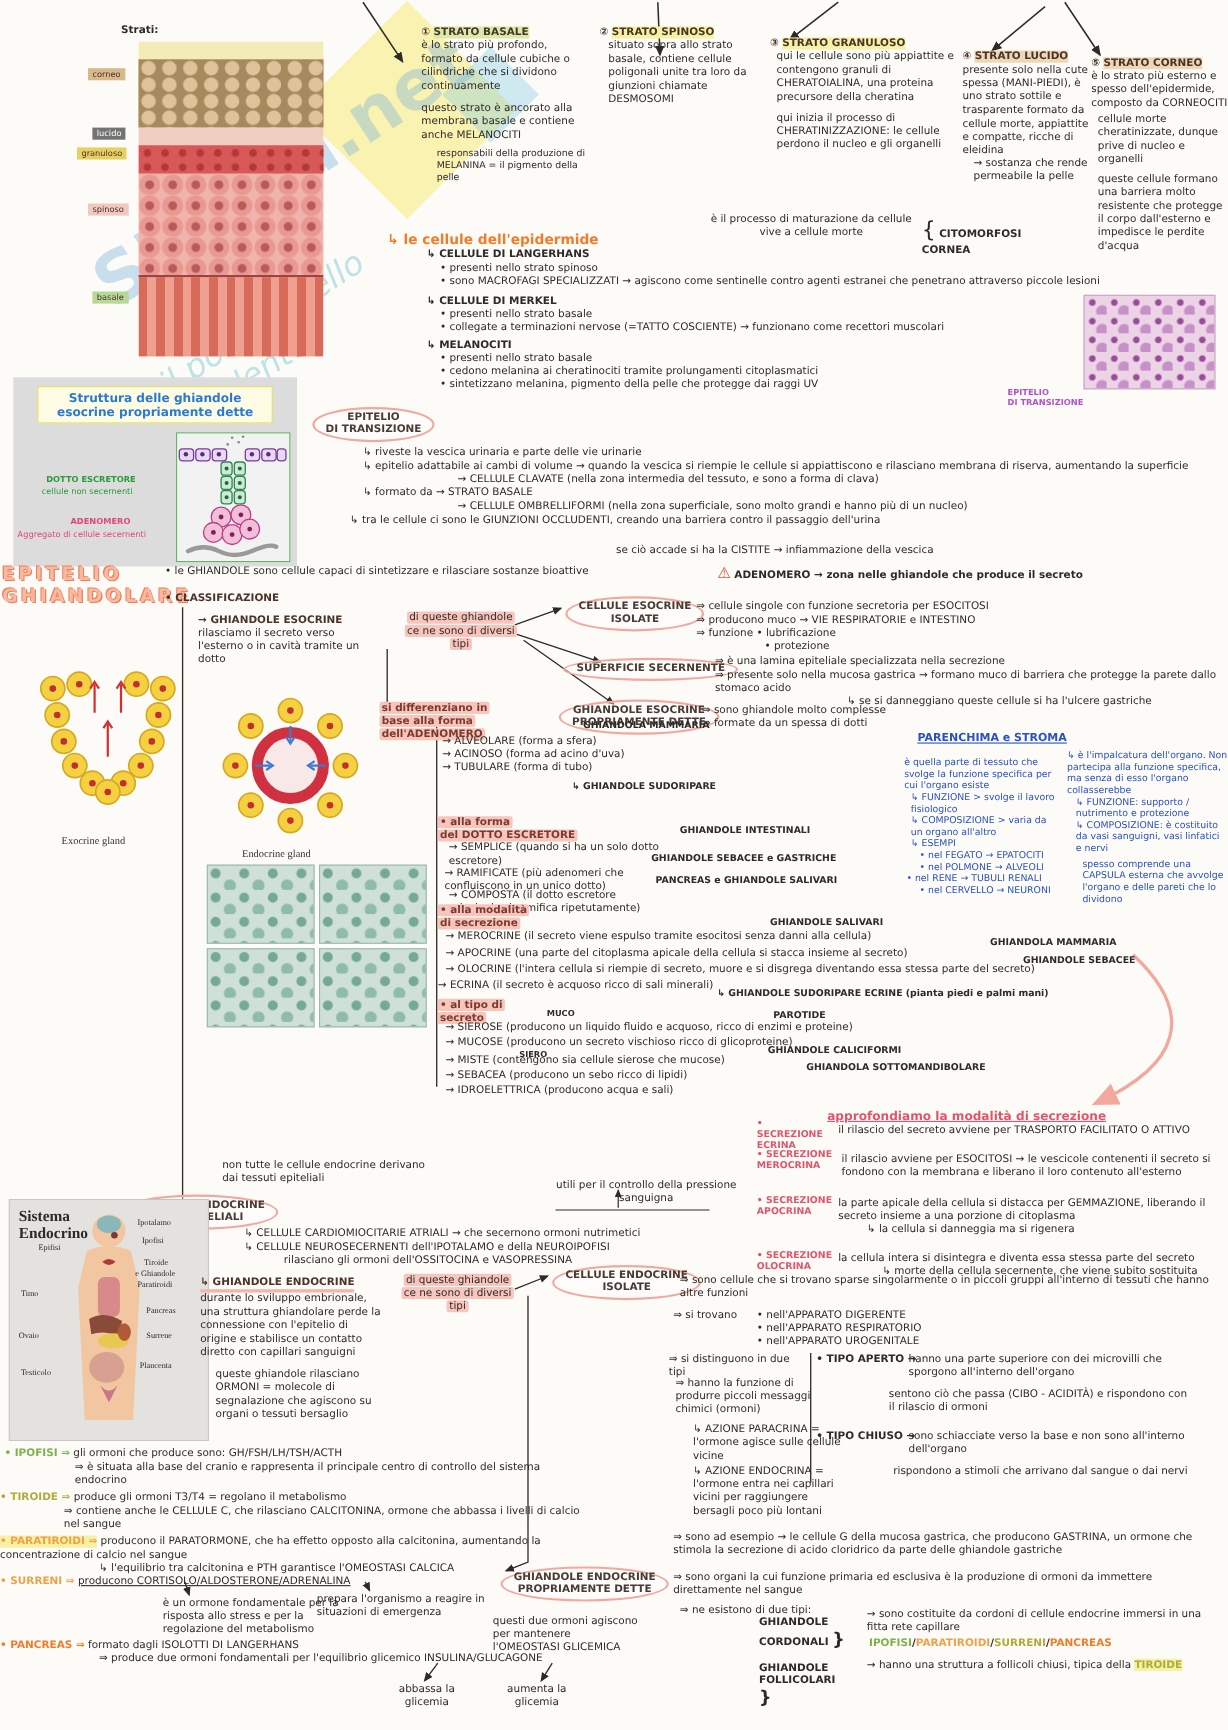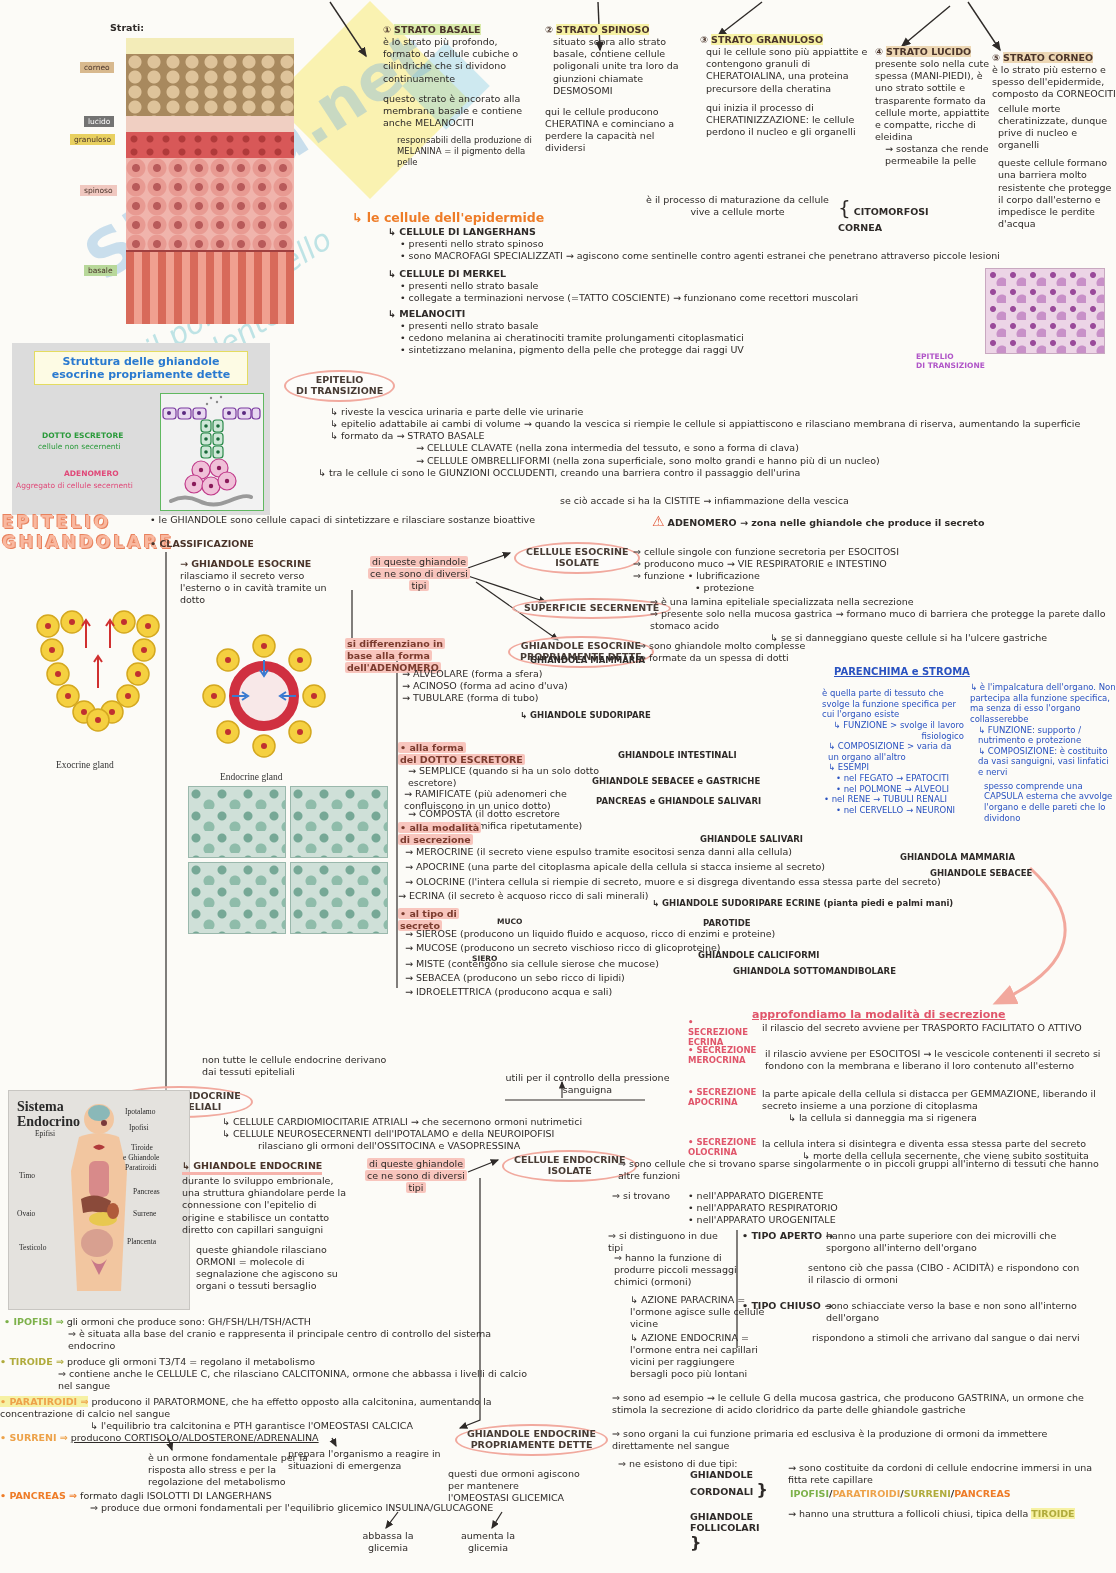--- a/index.html
+++ b/index.html
@@ -95,21 +95,20 @@
 <div class="b t" style="left:383px;top:24px;width:152px;">
   <div><span class="bold brown">①</span> <span class="bold brown hl-g">STRATO BASALE</span></div>
   <div>è lo strato più profondo, formato da cellule cubiche o cilindriche che si dividono continuamente</div>
   <div style="margin-top:8px;">questo strato è ancorato alla membrana basale e contiene anche MELANOCITI</div>
   <div class="sm" style="margin-top:6px;margin-left:14px;">responsabili della produzione di MELANINA = il pigmento della pelle</div>
 </div>
 
 <div class="b t" style="left:545px;top:24px;width:145px;">
   <div><span class="bold brown">②</span> <span class="bold brown hl-y">STRATO SPINOSO</span></div>
   <div style="margin-left:8px;">situato sopra allo strato basale, contiene cellule poligonali unite tra loro da giunzioni chiamate DESMOSOMI</div>
-  <div style="margin-top:9px;">qui le cellule producono CHERATINA e cominciano a perdere la capacità nel dividersi</div>
 </div>
 
 <div class="b t" style="left:700px;top:34px;width:168px;">
   <div><span class="bold brown">③</span> <span class="bold brown hl-y">STRATO GRANULOSO</span></div>
   <div style="margin-left:6px;">qui le cellule sono più appiattite e contengono granuli di CHERATOIALINA, una proteina precursore della cheratina</div>
   <div style="margin-top:7px;margin-left:6px;">qui inizia il processo di CHERATINIZZAZIONE: le cellule perdono il nucleo e gli organelli</div>
 </div>
 <div class="b t" style="left:645px;top:194px;width:185px;text-align:center;">è il processo di maturazione da cellule vive a cellule morte</div>
 <div class="b t" style="left:838px;top:196px;width:120px;">
   <span style="font-size:20px;">{</span>
@@ -153,22 +152,22 @@
   <div>DI TRANSIZIONE</div>
 </div>
 
 <div class="b oval" style="left:284px;top:370px;">
   <div>EPITELIO</div>
   <div>DI TRANSIZIONE</div>
 </div>
 <div class="b t" style="left:330px;top:406px;width:780px;">
   <div>↳ riveste la vescica urinaria e parte delle vie urinarie</div>
   <div>↳ epitelio adattabile ai cambi di volume → quando la vescica si riempie le cellule si appiattiscono e rilasciano membrana di riserva, aumentando la superficie</div>
+  <div style="margin-left:86px;">→ CELLULE CLAVATE (nella zona intermedia del tessuto, e sono a forma di clava)</div>
   <div>↳ formato da → STRATO BASALE</div>
-  <div style="margin-left:86px;">→ CELLULE CLAVATE (nella zona intermedia del tessuto, e sono a forma di clava)</div>
   <div style="margin-left:86px;">→ CELLULE OMBRELLIFORMI (nella zona superficiale, sono molto grandi e hanno più di un nucleo)</div>
   <div style="margin-left:-12px;">↳ tra le cellule ci sono le GIUNZIONI OCCLUDENTI, creando una barriera contro il passaggio dell'urina</div>
 </div>
 <div class="b t" style="left:560px;top:495px;width:520px;">se ciò accade si ha la CISTITE → infiammazione della vescica</div>
 
 <div class="b t" style="left:652px;top:513px;width:450px;">
   <span style="color:#e05030;font-size:14px;">⚠</span>
   <span class="bold">ADENOMERO → zona nelle ghiandole che produce il secreto</span>
 </div>
 
@@ -369,21 +368,21 @@
         <path d="M50,64 L56,68 L50,72"></path>
     </g>
   </svg>
   <div class="serif" style="position:absolute;left:28px;top:144px;font-size:9.5px;color:#333;">Endocrine gland</div>
 </div>
 
 <div class="b" style="left:820px;top:666px;width:296px;">
   <div class="blue bold" style="font-size:10px;text-decoration:underline;margin-left:14px;">PARENCHIMA e STROMA</div>
   <div class="b blue sm" style="left:2px;top:22px;width:142px;line-height:1.25;">
     <div>è quella parte di tessuto che svolge la funzione specifica per cui l'organo esiste</div>
-    <div style="margin-left:6px;text-align:right;">↳ FUNZIONE &gt; svolge il lavoro fisiologico</div>
+    <div style="margin-left:6px;">↳ FUNZIONE &gt; svolge il lavoro fisiologico</div>
     <div style="margin-left:6px;">↳ COMPOSIZIONE &gt; varia da un organo all'altro</div>
     <div style="margin-left:6px;">↳ ESEMPI</div>
     <div style="margin-left:14px;">• nel FEGATO → EPATOCITI</div>
     <div style="margin-left:14px;">• nel POLMONE → ALVEOLI</div>
     <div style="margin-left:2px;">• nel RENE → TUBULI RENALI</div>
     <div style="margin-left:14px;">• nel CERVELLO → NEURONI</div>
   </div>
   <div class="b blue sm" style="left:150px;top:16px;width:146px;line-height:1.25;">
     <div>↳ è l'impalcatura dell'organo. Non partecipa alla funzione specifica, ma senza di esso l'organo collasserebbe</div>
     <div style="margin-left:8px;">↳ FUNZIONE: supporto / nutrimento e protezione</div>

